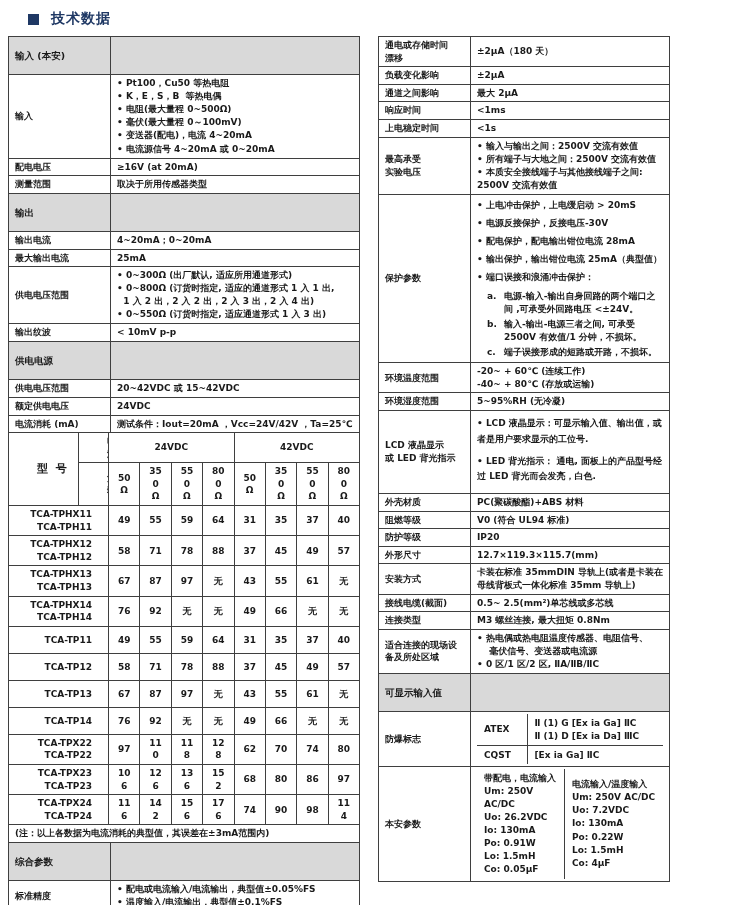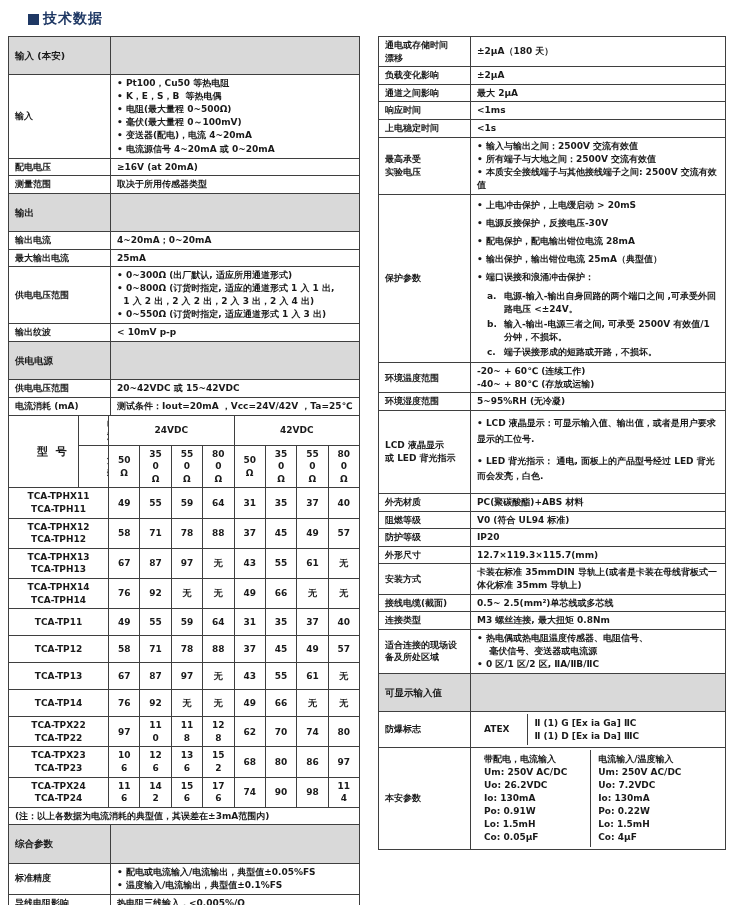--- a/index.html
+++ b/index.html
@@ -9,43 +9,43 @@
     --text:#1a1a1a;
   }
   *{box-sizing:border-box;}
   html,body{margin:0;padding:0;}
   body{
     width:729px;height:905px;background:#ffffff;
     font-family:"DejaVu Sans","Liberation Sans",sans-serif;
     color:var(--text);
   }
   .page{padding:6px 3px 0 8px;}
-  .title-row{margin:4px 0 8px 20px;display:flex;align-items:center;gap:4px;}
+  .title-row{margin:4px 0 8px 20px;display:flex;align-items:center;gap:12px;}
   .title-square{width:11px;height:11px;background:var(--title-color);display:inline-block;flex:none;}
   .title-text{color:var(--title-color);font-size:14px;font-weight:bold;letter-spacing:1px;}
   .cols{display:flex;gap:18px;align-items:flex-start;}
   .col-left{width:352px;flex:none;}
-  .col-right{width:348px;flex:none;}
+  .col-right{width:292px;flex:none;}
 
   table.spec{width:100%;border-collapse:collapse;table-layout:fixed;
     font-size:9px;font-weight:bold;color:var(--text);}
   .stack + .stack{margin-top:-1px;}
   .spec td{border:1px solid var(--border);padding:2px 6px;vertical-align:middle;
     line-height:1.4;word-break:break-word;overflow:hidden;}
   tr.sec td{background:var(--section-bg);font-size:9.5px;padding:12px 6px;}
   .pre{white-space:pre-line;}
   .line{white-space:pre-wrap;line-height:1.45;}
   .lines-spaced .line{margin:2px 0 5px 0;}
   .lines-wide .line{margin:3px 0 6px 0;line-height:1.75;}
   .val{text-align:left;}
   .num{text-align:center;padding:2px 1px;}
   .power thead td{text-align:center;}
   .power thead .hl{text-align:left;padding-left:28px;}
   .power tbody td{height:27px;}
-  .power .model{text-align:center;padding:2px 8px;}
+  .power .model{text-align:right;padding:2px 16px;}
   .load-h{white-space:pre-line;text-align:left;padding:2px 3px;line-height:1.3;}
   .note{text-align:left;padding:5px 2px;}
   .p0{padding:0;}
   table.inner{width:100%;border-collapse:collapse;table-layout:fixed;font-size:9px;font-weight:bold;}
   .inner td{border:none;padding:2.5px 7px;vertical-align:middle;line-height:1.45;}
   .inner td + td{border-left:1px solid var(--border);}
   .inner tr + tr td{border-top:1px solid var(--border);}
   .abc-item{display:flex;gap:7px;padding:1px 0 1px 10px;line-height:1.45;}
   .abc-m{flex:none;width:10px;}
   .abc-t{flex:1;}
@@ -138,20 +138,24 @@
             <td>供电电源</td>
             <td></td>
           </tr>
         </tbody>
         <tbody>
             <tr>
             <td class="pre">供电电压范围</td>
             <td class="val pre">20~42VDC 或 15~42VDC</td>
           </tr>
             <tr>
+            <td class="pre">额定供电电压</td>
+            <td class="val pre">24VDC</td>
+          </tr>
+            <tr>
             <td class="pre">电流消耗 (mA)</td>
             <td class="val pre">测试条件：Iout=20mA ，Vcc=24V/42V ，Ta=25℃</td>
           </tr>
           </tbody>
       </table>
 
       <table class="spec stack power">
         <colgroup>
           <col style="width:70px">
             <col style="width:30px">
@@ -508,20 +512,24 @@
               <table class="inner">
                 <colgroup>
                     <col style="width:50px">
                     <col>
                   </colgroup>
                 <tbody>
                     <tr>
                   <td>ATEX</td>
                   <td class="pre">Ⅱ (1) G [Ex ia Ga] ⅡC
 Ⅱ (1) D [Ex ia Da] ⅢC</td>
+                </tr>
+                <tr>
+                  <td>CQST</td>
+                  <td>[Ex ia Ga] ⅡC</td>
                 </tr>
               </tbody>
                 </table>
             </td>
           </tr>
           <tr>
             <td>本安参数</td>
             <td class="p0">
               <table class="inner">
                 <colgroup>

